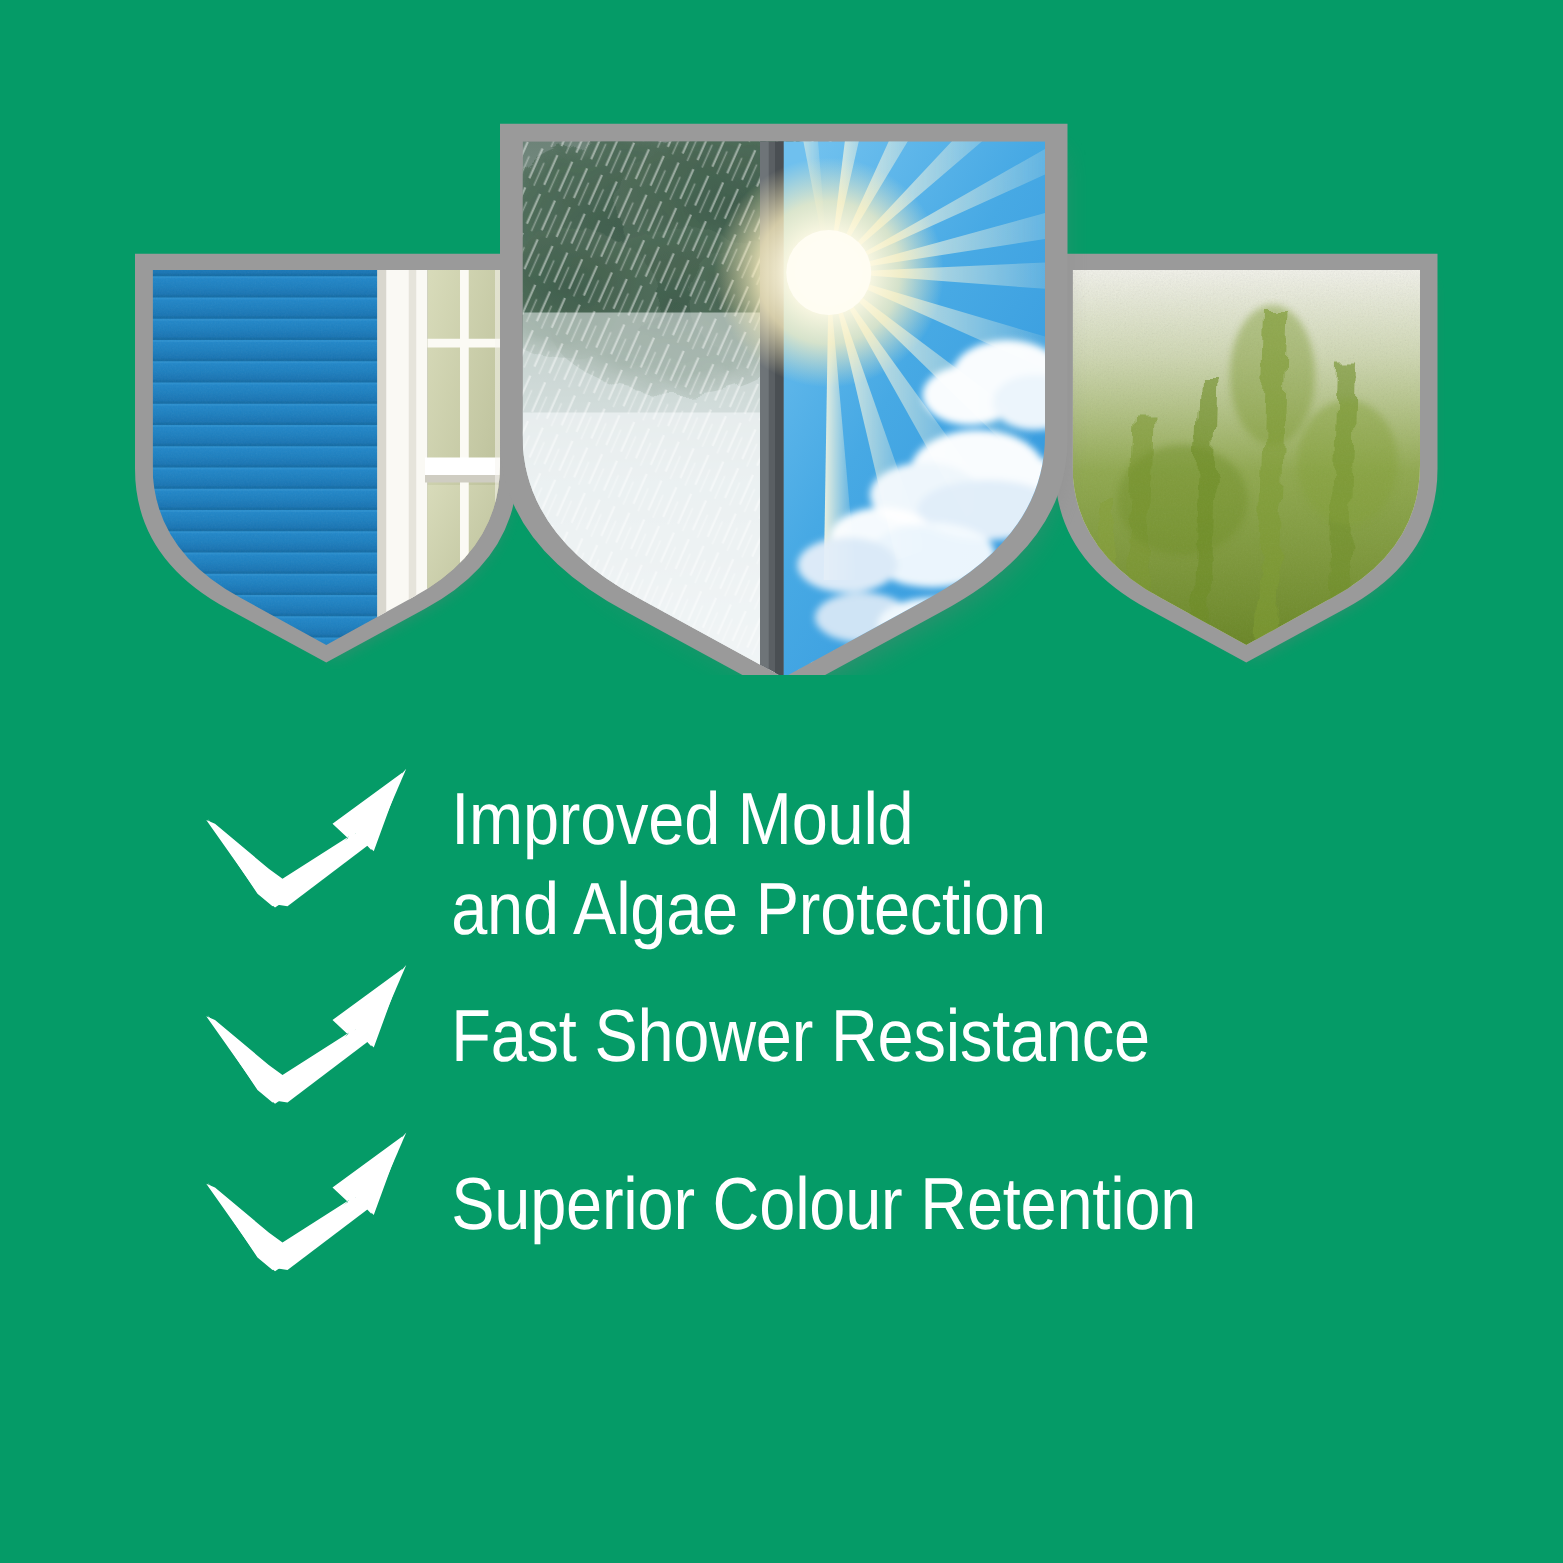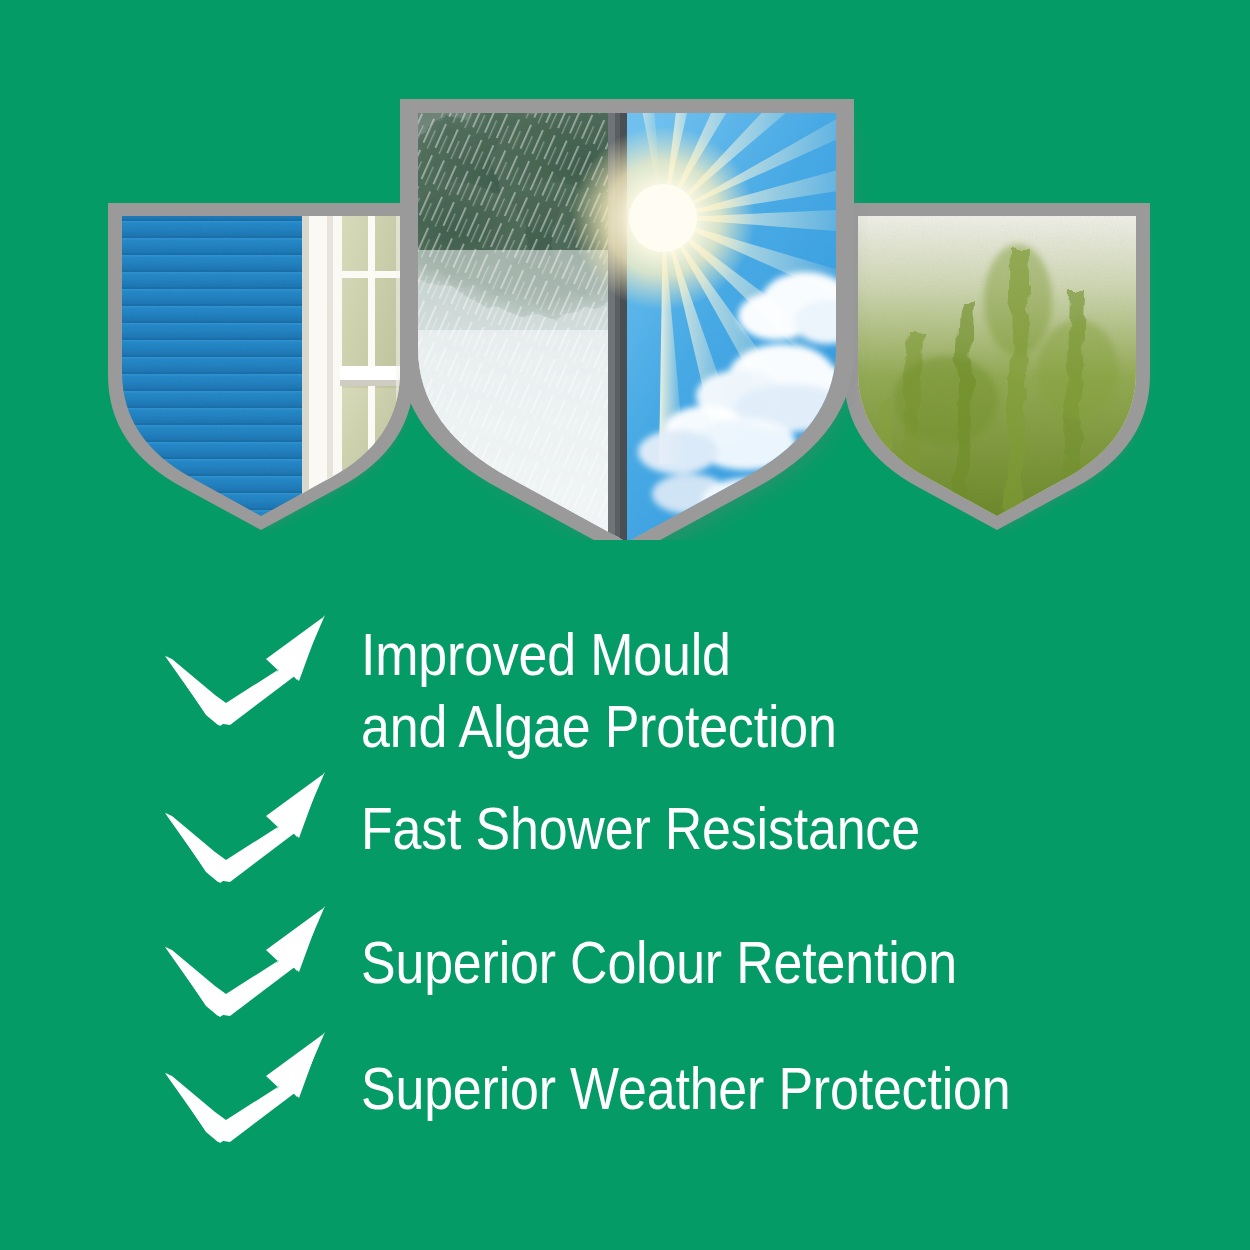--- a/index.html
+++ b/index.html
@@ -336,27 +336,15 @@
           <path fill="#FFFFFF" d="M3,43 L44,101 L58,113 L70,105 L126,47 L119,60 L104,46 L160,5
                                   L137,68 L122,53 L64,90 L53,82 L10,46 Z"></path>
           <path fill="#FFFFFF" d="M4,42 L52,98 L62,108 L56,112 L44,102 Z"></path>
           <path fill="#FFFFFF" d="M55,110 L64,92 L128,50 L134,62 L68,112 Z"></path>
           <path fill="#FFFFFF" d="M163,2 L126,44 L121,52 L135,67 Z"></path>
         </svg>
       </div>
       <div class="benefit-text" style="color: rgb(255, 255, 255);">Superior Colour Retention</div>
     </div>
 
-    <div class="benefit-row" data-row="3">
-      <div class="check-wrap">
-        <svg viewBox="0 0 172 120" xmlns="http://www.w3.org/2000/svg" aria-hidden="true">
-          <path fill="#FFFFFF" d="M3,43 L44,101 L58,113 L70,105 L126,47 L119,60 L104,46 L160,5
-                                  L137,68 L122,53 L64,90 L53,82 L10,46 Z"></path>
-          <path fill="#FFFFFF" d="M4,42 L52,98 L62,108 L56,112 L44,102 Z"></path>
-          <path fill="#FFFFFF" d="M55,110 L64,92 L128,50 L134,62 L68,112 Z"></path>
-          <path fill="#FFFFFF" d="M163,2 L126,44 L121,52 L135,67 Z"></path>
-        </svg>
-      </div>
-      <div class="benefit-text" style="color: rgb(255, 255, 255);">Superior Weather Protection</div>
-    </div>
 
   </div>
 </div>
 
 </body></html>

